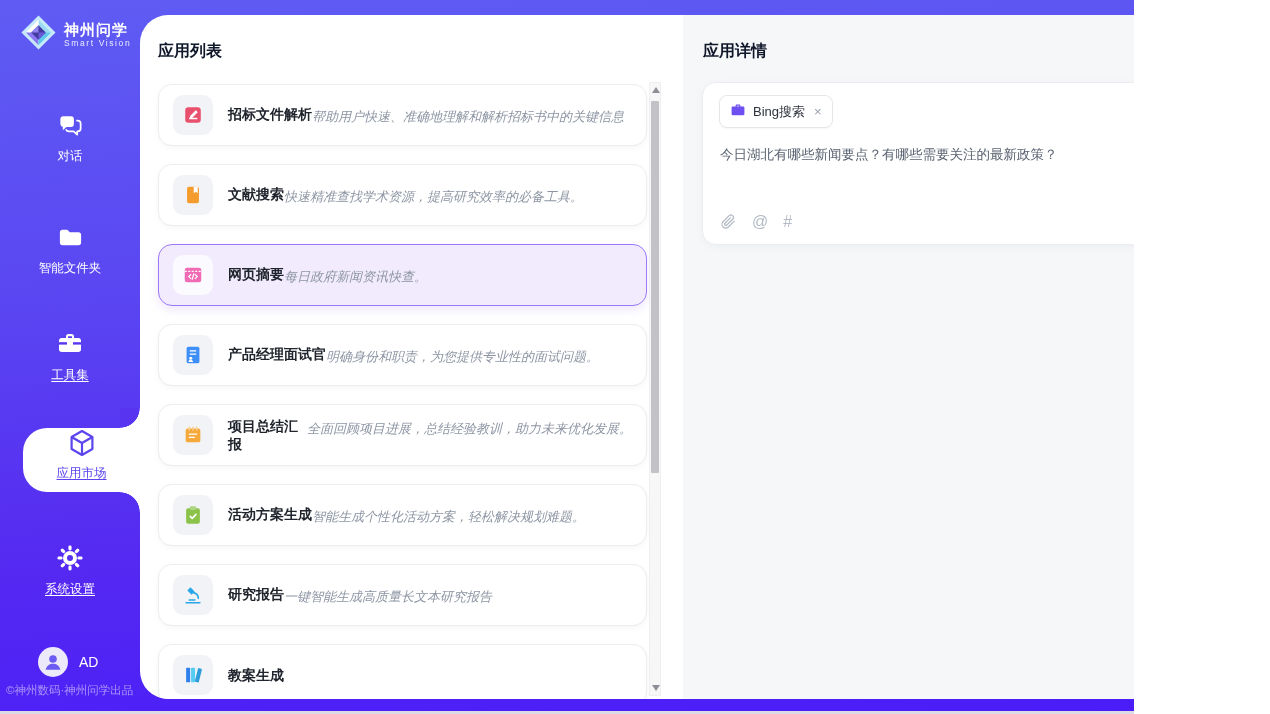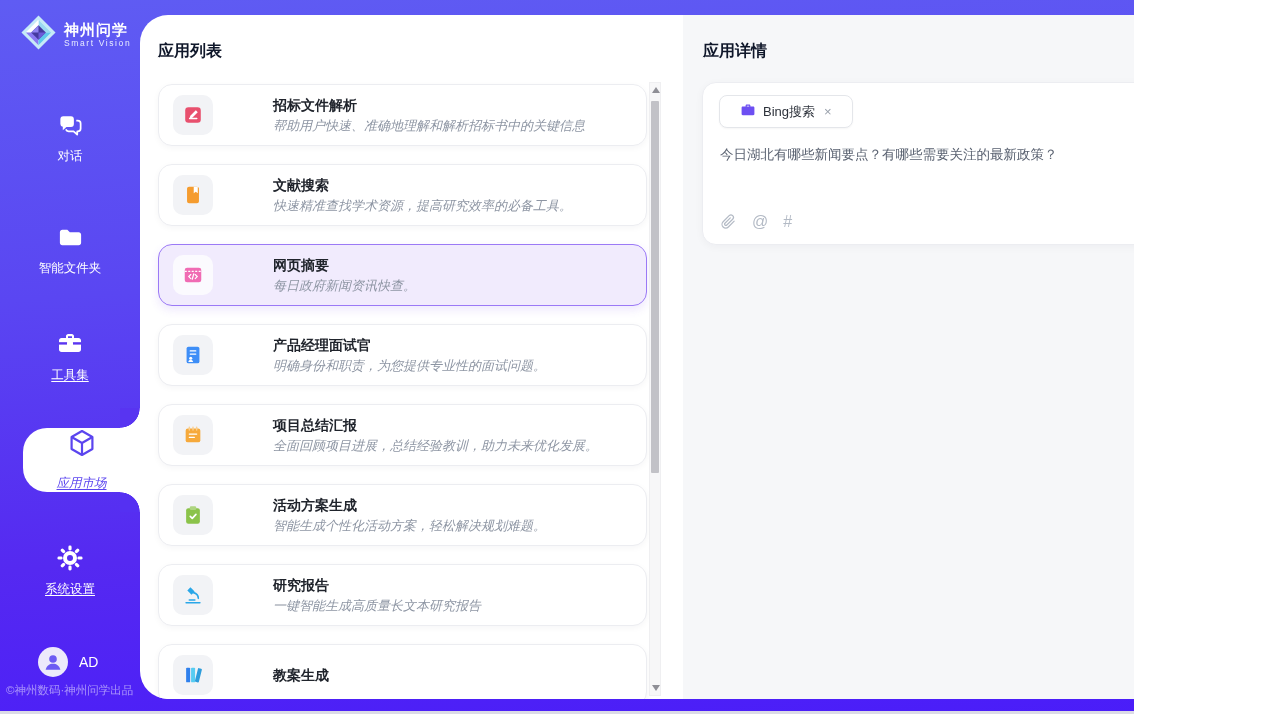--- a/index.html
+++ b/index.html
@@ -10,21 +10,21 @@
 
   
   .sidebar{position:absolute;left:0;top:0;width:140px;height:100%;}
   .logo{position:absolute;left:20px;top:14px;display:flex;align-items:center;gap:7px;}
   .logo-text .cn{color:#fff;font-size:15px;font-weight:700;letter-spacing:1px;line-height:17px;}
   .logo-text .en{color:#E8ECFF;font-size:8.5px;letter-spacing:1.6px;line-height:11px;}
   .nav-item{position:absolute;left:0;width:140px;display:flex;flex-direction:column;align-items:center;gap:5px;cursor:pointer;}
   .nav-label{color:#fff;font-size:12.5px;}
   .nav-label.u{text-decoration:underline;text-underline-offset:2px;}
   .nav-tab{position:absolute;left:23px;top:428px;width:117px;height:64px;background:#fff;
-    border-radius:24px 0 0 24px;display:flex;flex-direction:column;align-items:center;justify-content:space-between;gap:3px;cursor:pointer;font-style:italic;}
+    border-radius:24px 0 0 24px;display:flex;flex-direction:column;align-items:center;justify-content:flex-start;gap:3px;cursor:pointer;}
   .nav-tab .nav-label{color:#5B45EF;}
   .fillet{position:absolute;right:0;width:20px;height:20px;}
   .fillet.top{top:408px;background:radial-gradient(circle at 0 0,#5834F1 19.4px,#fff 20px);}
   .fillet.bottom{top:492px;background:radial-gradient(circle at 0 100%,#5530F2 19.4px,#fff 20px);}
   .user-row{position:absolute;left:38px;top:647px;display:flex;align-items:center;gap:11px;cursor:pointer;}
   .avatar{width:30px;height:30px;border-radius:50%;background:#ECE9FB;display:flex;align-items:center;justify-content:center;}
   .user-initials{color:#fff;font-size:14px;}
   .copyright{position:absolute;left:6px;top:683px;width:134px;color:rgba(255,255,255,.5);font-size:11.5px;white-space:nowrap;}
 
   
@@ -35,38 +35,38 @@
   .list-panel{position:absolute;left:0;top:0;width:543px;height:100%;}
   .panel-title{position:absolute;top:26px;font-size:16px;font-weight:700;color:#0f172a;}
   .list-panel .panel-title{left:18px;}
   .cards{position:absolute;left:18px;top:69px;width:489px;}
   .app-card{box-sizing:border-box;height:62px;margin-bottom:18px;border:1px solid #ECEDF1;border-radius:14px;
     background:#fff;display:flex;align-items:center;padding:0 14px;gap:15px;cursor:pointer;
     box-shadow:0 2px 6px rgba(30,34,60,.04);}
   .app-card.selected{background:#F1EBFD;border:1.5px solid #9B79F6;box-shadow:0 4px 10px rgba(112,68,240,.12);}
   .tile{flex:0 0 40px;width:40px;height:40px;border-radius:10px;background:#F2F3F6;display:flex;align-items:center;justify-content:center;}
   .app-card.selected .tile{background:#FBFAFE;}
-  .card-text{display:flex;flex-direction:column;min-width:0;margin-left:45px;}
+  .card-text{display:flex;min-width:0;}
   .card-title{font-size:14px;font-weight:700;color:#20242C;line-height:18px;}
   .card-desc{font-size:13px;color:#8D95A3;line-height:17px;margin-top:3px;white-space:nowrap;font-style:italic;}
 
   
   .scrollbar{position:absolute;left:509px;top:67px;width:12px;height:614px;background:#F7F7F8;border:1px solid #EFEFF1;box-sizing:border-box;}
   .scroll-arrow{position:absolute;left:2px;width:8px;height:8px;}
   .scroll-arrow.up{top:4px;border-left:4px solid transparent;border-right:4px solid transparent;border-bottom:6px solid #8F8F96;width:0;height:0;}
   .scroll-arrow.down{bottom:4px;border-left:4px solid transparent;border-right:4px solid transparent;border-top:6px solid #8F8F96;width:0;height:0;}
   .scroll-thumb{position:absolute;left:1px;top:18px;width:8px;height:372px;background:#C2C2C7;border-radius:1px;}
 
   
   .detail-panel{position:absolute;left:543px;top:0;width:574px;height:100%;background:#F6F7F9;}
   .detail-panel .panel-title{left:20px;}
   .input-card{position:absolute;left:19px;top:67px;width:520px;height:163px;box-sizing:border-box;background:#fff;
     border:1px solid #ECEDF1;border-radius:14px;box-shadow:0 2px 8px rgba(30,34,60,.04);}
   .tool-chip{position:absolute;left:16px;top:12px;height:31px;display:inline-flex;align-items:center;gap:7px;
-    padding:0 20px;border:1px solid #E4E6EA;border-radius:8px;background:#fff;box-shadow:0 1px 2px rgba(0,0,0,.04);cursor:pointer;}
+    padding:0 10px;border:1px solid #E4E6EA;border-radius:8px;background:#fff;box-shadow:0 1px 2px rgba(0,0,0,.04);cursor:pointer;}
   .tool-chip .chip-label{font-size:13px;color:#2C313A;}
   .tool-chip .chip-close{font-size:13px;color:#99A0AB;margin-left:2px;cursor:pointer;}
   .query-text{position:absolute;left:17px;top:62px;right:17px;font-size:13.5px;color:#596170;line-height:19px;cursor:text;}
   .attach-row{position:absolute;left:17px;bottom:14px;display:flex;align-items:center;gap:15px;}
   .attach-row .glyph{font-size:16px;color:#B3BAC5;line-height:17px;cursor:pointer;}
   .attach-row .svgwrap{display:flex;cursor:pointer;}
   .run-btn{position:absolute;top:254px;right:35px;height:29px;padding:0 4px;background:#EBE4FC;color:#7A52F5;
     font-size:14px;line-height:29px;border:none;border-radius:8px;cursor:pointer;}
 </style>
 </head>

